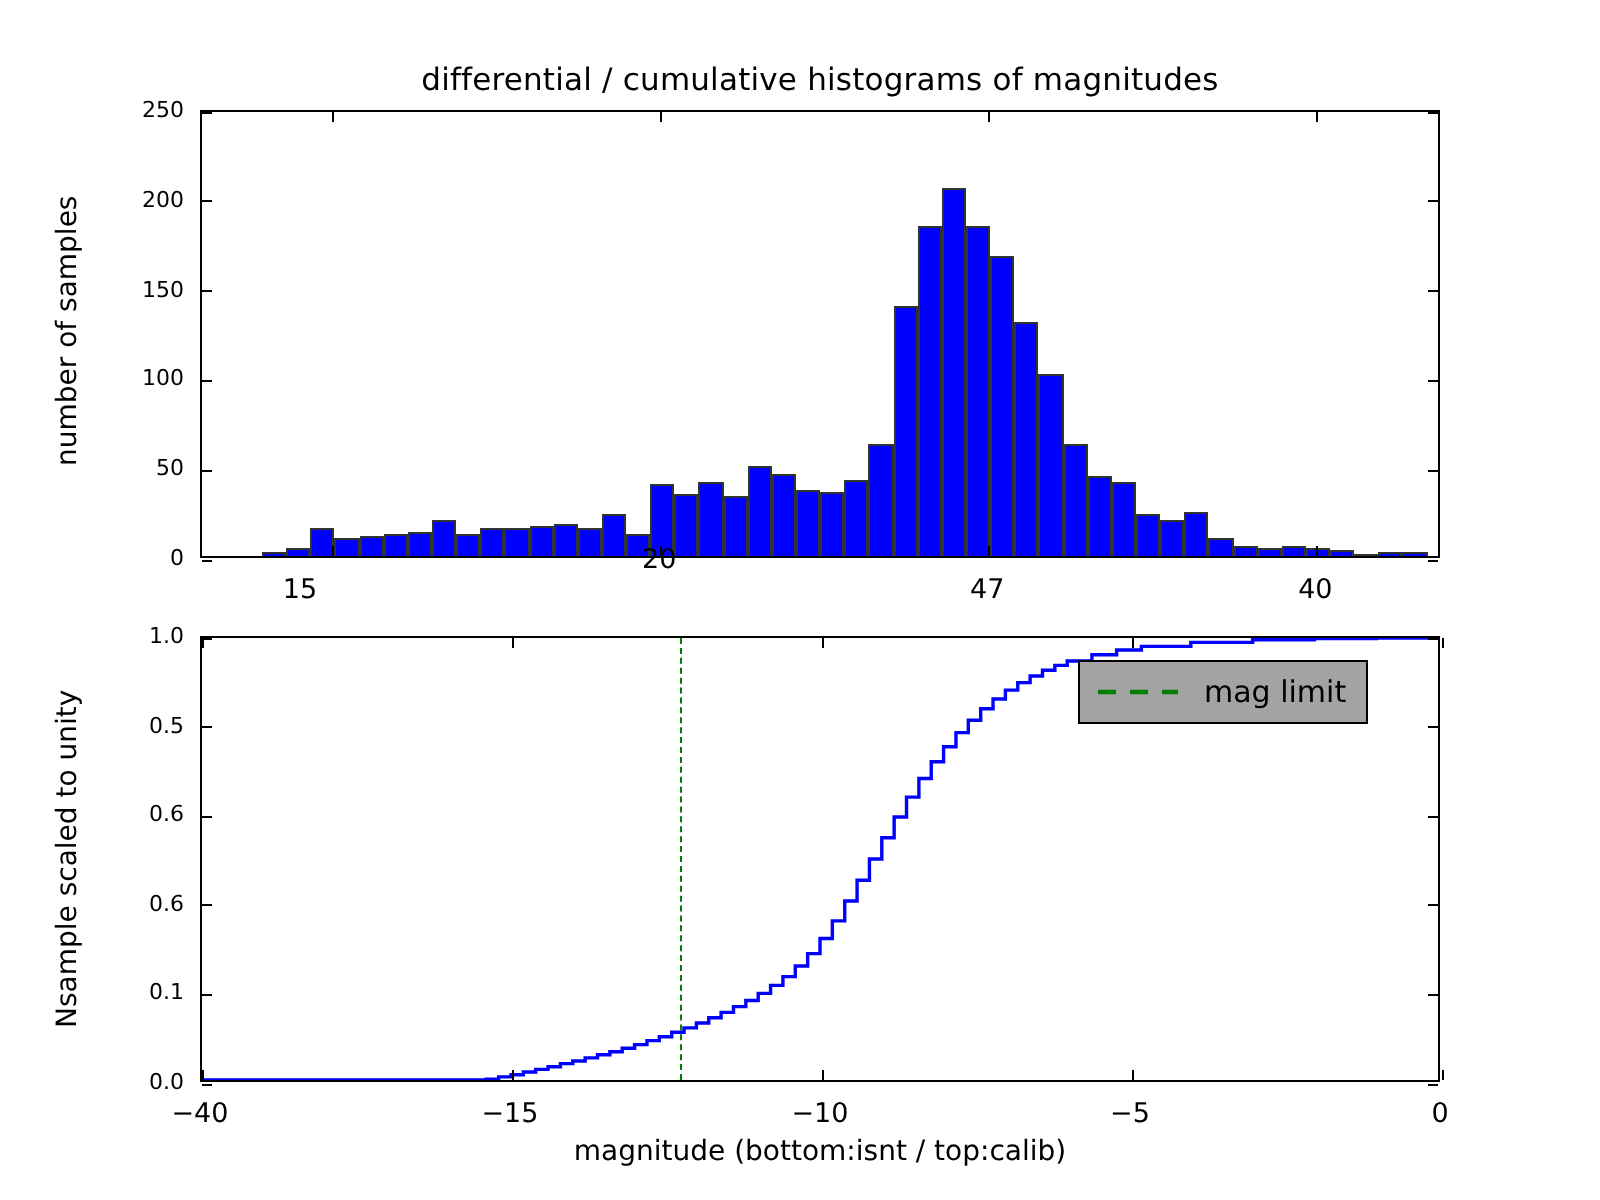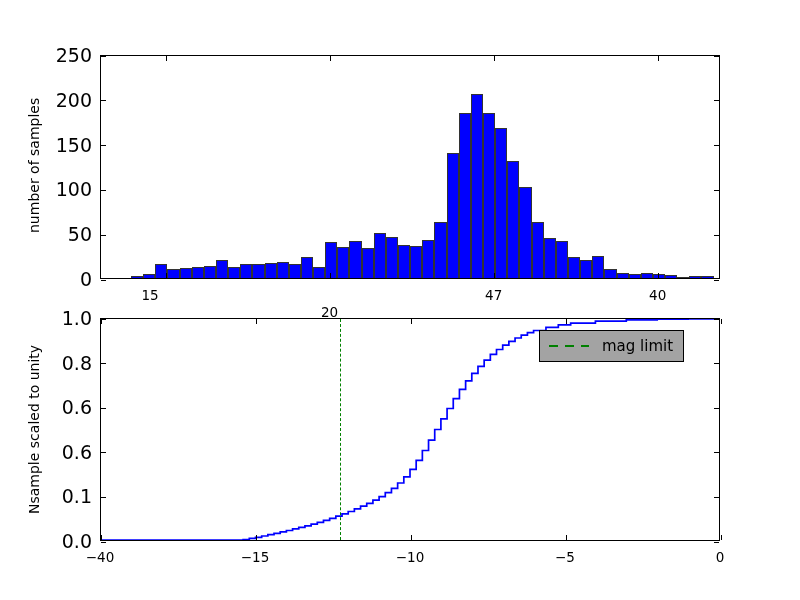--- a/index.html
+++ b/index.html
@@ -12,21 +12,21 @@
   #top-axes{left:100px;top:55px;width:620px;height:224px;}
   #bot-axes{left:100px;top:318px;width:620px;height:223px;}
 
   .plotarea{position:absolute;left:0;top:0;right:0;bottom:0;overflow:hidden;}
 
   
   #chart-title{position:absolute;left:100px;top:31px;width:620px;text-align:center;
       font-size:15.5px;color:#000;letter-spacing:0.1px;}
 
   
-  .ytick{position:absolute;right:0;text-align:right;font-size:19px;
+  .ytick{position:absolute;right:0;text-align:right;font-size:11px;
       transform:translateY(-50%);white-space:nowrap;color:#000;}
 
   
   .xtick{position:absolute;text-align:center;font-size:13.5px;
       transform:translateX(-50%);white-space:nowrap;color:#000;}
 
   
   .ylabel{position:absolute;font-size:14px;white-space:nowrap;
       transform-origin:0 0;transform:rotate(-90deg);color:#000;}
   #xlabel-bottom{position:absolute;left:100px;top:568px;width:620px;text-align:center;
@@ -48,20 +48,21 @@
       background:#a3a3a3;border:1.1px solid #000;box-sizing:border-box;
       padding:6px 10px 6px 8px;display:flex;align-items:center;gap:12px;}
   #legend-swatch{display:block;}
   #legend-label{font-size:15px;color:#000;white-space:nowrap;}
 </style>
 </head>
 <body>
 
 <div id="root">
 
+  <div id="chart-title">differential / cumulative histograms of magnitudes</div>
 
   <div class="axes" id="top-axes">
     <div class="plotarea" id="top-plot">
         <div class="bar" style="left: 30.0159px; width: 12.1376px; height: 1.792px; background: rgb(0, 0, 255); border-color: rgb(51, 51, 51);"></div>
         <div class="bar" style="left: 42.1534px; width: 12.1376px; height: 4.48px; background: rgb(0, 0, 255); border-color: rgb(51, 51, 51);"></div>
         <div class="bar" style="left: 54.291px; width: 12.1376px; height: 14.336px; background: rgb(0, 0, 255); border-color: rgb(51, 51, 51);"></div>
         <div class="bar" style="left: 66.4286px; width: 12.1376px; height: 8.96px; background: rgb(0, 0, 255); border-color: rgb(51, 51, 51);"></div>
         <div class="bar" style="left: 78.5661px; width: 12.1376px; height: 9.856px; background: rgb(0, 0, 255); border-color: rgb(51, 51, 51);"></div>
         <div class="bar" style="left: 90.7037px; width: 12.1376px; height: 10.752px; background: rgb(0, 0, 255); border-color: rgb(51, 51, 51);"></div>
         <div class="bar" style="left: 102.841px; width: 12.1376px; height: 11.648px; background: rgb(0, 0, 255); border-color: rgb(51, 51, 51);"></div>
@@ -131,21 +132,21 @@
   <div id="top-yticks">
       <div class="ytick" style="left: 0px; top: 279px; width: 92px;">0</div>
       <div class="ytick" style="left: 0px; top: 234.2px; width: 92px;">50</div>
       <div class="ytick" style="left: 0px; top: 189.4px; width: 92px;">100</div>
       <div class="ytick" style="left: 0px; top: 144.6px; width: 92px;">150</div>
       <div class="ytick" style="left: 0px; top: 99.8px; width: 92px;">200</div>
       <div class="ytick" style="left: 0px; top: 55px; width: 92px;">250</div>
     </div>
   <div id="top-xticks">
       <div class="xtick" style="left: 150px; top: 287px;">15</div>
-      <div class="xtick" style="left: 329.63px; top: 304px;">20</div>
+      <div class="xtick" style="left: 329.63px; top: 272px;">20</div>
       <div class="xtick" style="left: 493.651px; top: 287px;">47</div>
       <div class="xtick" style="left: 657.672px; top: 287px;">40</div>
     </div>
   <div class="ylabel" id="top-ylabel" style="left: 26px; top: 233px;">number of samples</div>
 
   <div class="axes" id="bot-axes">
     <div class="plotarea" id="bot-plot">
       <svg id="cum-svg" width="618" height="221">
           <path d="M0.00,221.00 L142.14,221.00 L142.14,220.56 L148.32,220.56 L148.32,219.45 L154.50,219.45 L154.50,218.35 L160.68,218.35 L160.68,217.02 L166.86,217.02 L166.86,215.70 L173.04,215.70 L173.04,214.37 L179.22,214.37 L179.22,212.82 L185.40,212.82 L185.40,211.50 L191.58,211.50 L191.58,209.95 L197.76,209.95 L197.76,208.40 L203.94,208.40 L203.94,206.86 L210.12,206.86 L210.12,205.09 L216.30,205.09 L216.30,203.32 L222.48,203.32 L222.48,201.33 L228.66,201.33 L228.66,199.34 L234.84,199.34 L234.84,197.13 L241.02,197.13 L241.02,194.92 L247.20,194.92 L247.20,192.49 L253.38,192.49 L253.38,189.84 L259.56,189.84 L259.56,187.19 L265.74,187.19 L265.74,184.31 L271.92,184.31 L271.92,181.22 L278.10,181.22 L278.10,177.68 L284.28,177.68 L284.28,173.71 L290.46,173.71 L290.46,169.29 L296.64,169.29 L296.64,163.98 L302.82,163.98 L302.82,157.79 L309.00,157.79 L309.00,150.28 L315.18,150.28 L315.18,141.44 L321.36,141.44 L321.36,131.50 L327.54,131.50 L327.54,121.11 L333.72,121.11 L333.72,110.50 L339.90,110.50 L339.90,99.89 L346.08,99.89 L346.08,89.50 L352.26,89.50 L352.26,79.56 L358.44,79.56 L358.44,70.28 L364.62,70.28 L364.62,61.88 L370.80,61.88 L370.80,54.37 L376.98,54.37 L376.98,47.29 L383.16,47.29 L383.16,41.11 L389.34,41.11 L389.34,35.36 L395.52,35.36 L395.52,30.50 L401.70,30.50 L401.70,26.08 L407.88,26.08 L407.88,22.32 L414.06,22.32 L414.06,19.01 L420.24,19.01 L420.24,16.13 L426.42,16.13 L426.42,13.70 L432.60,13.70 L432.60,11.49 L444.96,11.49 L444.96,8.40 L457.32,8.40 L457.32,5.97 L469.68,5.97 L469.68,4.20 L494.40,4.20 L494.40,2.21 L525.30,2.21 L525.30,0.88 L556.20,0.88 L556.20,0.22 L587.10,0.22 L587.10,0.00 L618.00,0.00 L618.00,0.00 L618.00,0.00" fill="none" stroke="#0000ff" stroke-width="1.7"></path>
         </svg>
@@ -178,25 +179,26 @@
       <div style="position: absolute; left: 464.5px; top: 0px; width: 1.1px; height: 4.5px; background: rgb(0, 0, 0);"></div>
       <div style="position: absolute; left: 464.5px; top: 216.4px; width: 1.1px; height: 4.5px; background: rgb(0, 0, 0);"></div>
       <div style="position: absolute; left: 619.5px; top: 0px; width: 1.1px; height: 4.5px; background: rgb(0, 0, 0);"></div>
       <div style="position: absolute; left: 619.5px; top: 216.4px; width: 1.1px; height: 4.5px; background: rgb(0, 0, 0);"></div>
     </div>
   <div id="bot-yticks">
       <div class="ytick" style="left: 0px; top: 541px; width: 92px;">0.0</div>
       <div class="ytick" style="left: 0px; top: 496.4px; width: 92px;">0.1</div>
       <div class="ytick" style="left: 0px; top: 451.8px; width: 92px;">0.6</div>
       <div class="ytick" style="left: 0px; top: 407.2px; width: 92px;">0.6</div>
-      <div class="ytick" style="left: 0px; top: 362.6px; width: 92px;">0.8</div>
+      <div class="ytick" style="left: 0px; top: 362.6px; width: 92px;">0.5</div>
       <div class="ytick" style="left: 0px; top: 318px; width: 92px;">1.0</div>
     </div>
   <div id="bot-xticks">
       <div class="xtick" style="left: 100px; top: 549px;">−40</div>
       <div class="xtick" style="left: 255px; top: 549px;">−15</div>
       <div class="xtick" style="left: 410px; top: 549px;">−10</div>
       <div class="xtick" style="left: 565px; top: 549px;">−5</div>
       <div class="xtick" style="left: 720px; top: 549px;">0</div>
     </div>
   <div class="ylabel" id="bot-ylabel" style="left: 26px; top: 513.5px;">Nsample scaled to unity</div>
 
+  <div id="xlabel-bottom">magnitude (bottom:isnt / top:calib)</div>
 </div>
 
 </body></html>

